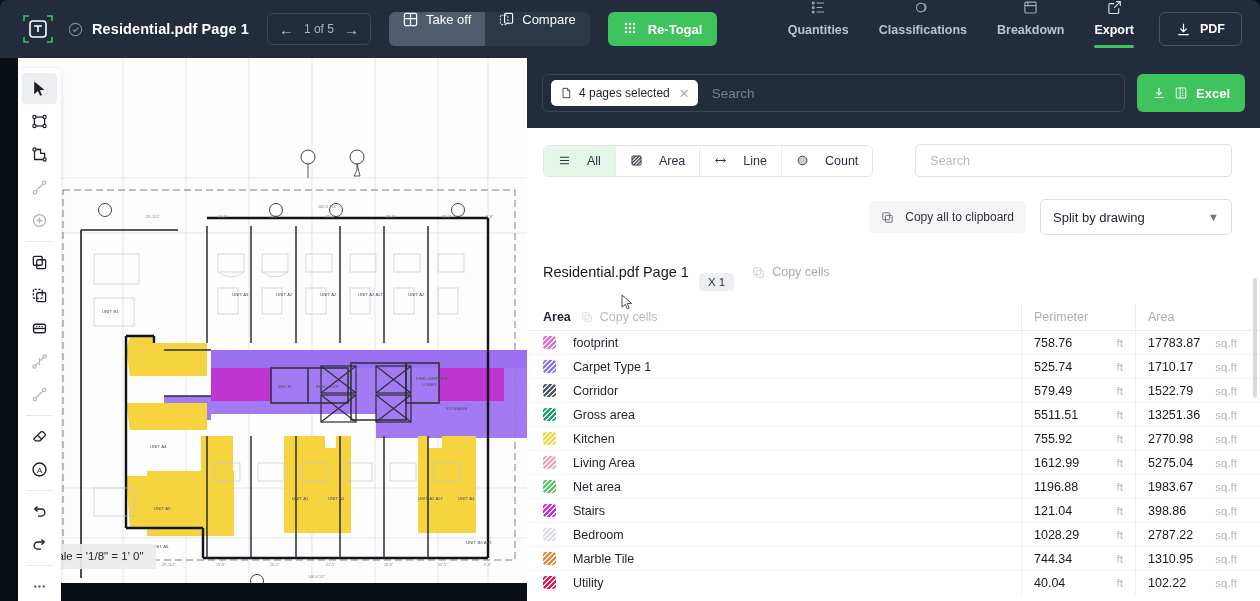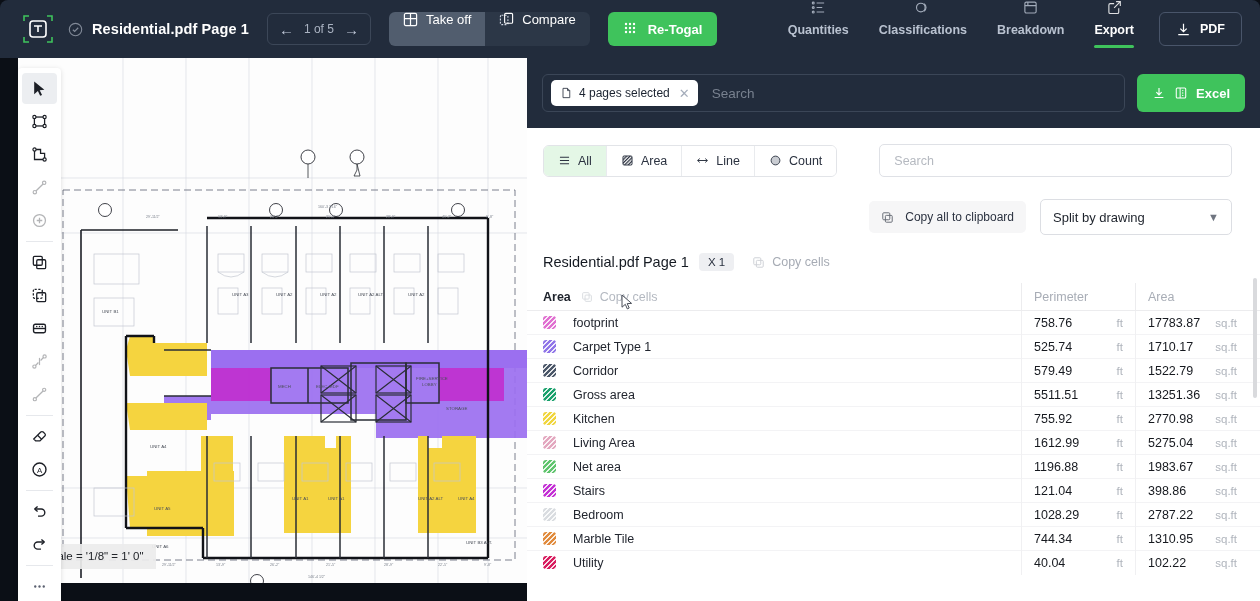--- a/index.html
+++ b/index.html
@@ -229,21 +229,21 @@
   }
   .tabgroup {
     display: flex;
     border: 1px solid #e2e4e8;
     border-radius: 6px;
     overflow: hidden;
     height: 32px;
     flex: 0 0 auto;
   }
   .ftab {
-    display: flex; align-items: center; gap: 7px;
+    display: flex; align-items: center; gap: 16px;
     padding: 0 14px;
     font-size: 12.5px;
     color: #2b3240;
     border-right: 1px solid #e9ebee;
     background: #fff;
     white-space: nowrap;
   }
   .ftab:last-child { border-right: none; }
   .ftab.active { background: #e4f7e6; }
   .ftab svg { display: block; }
@@ -290,20 +290,21 @@
     padding: 18px 0 0 16px;
     gap: 10px;
   }
   .tbl-title { font-size: 14.5px; color: #151a22; white-space: nowrap; }
   .countchip {
     background: #eeeff2;
     border-radius: 4px;
     padding: 3px 9px;
     font-size: 11.5px; color: #2b3240;
     white-space: nowrap;
+    margin-top: 20px;
   }
   .copycells {
     display: flex; align-items: center; gap: 7px;
     font-size: 12.5px; color: #a6abb4;
     margin-left: 8px;
     white-space: nowrap;
   }
   .copycells svg { display: block; opacity: .55; }
 
   

